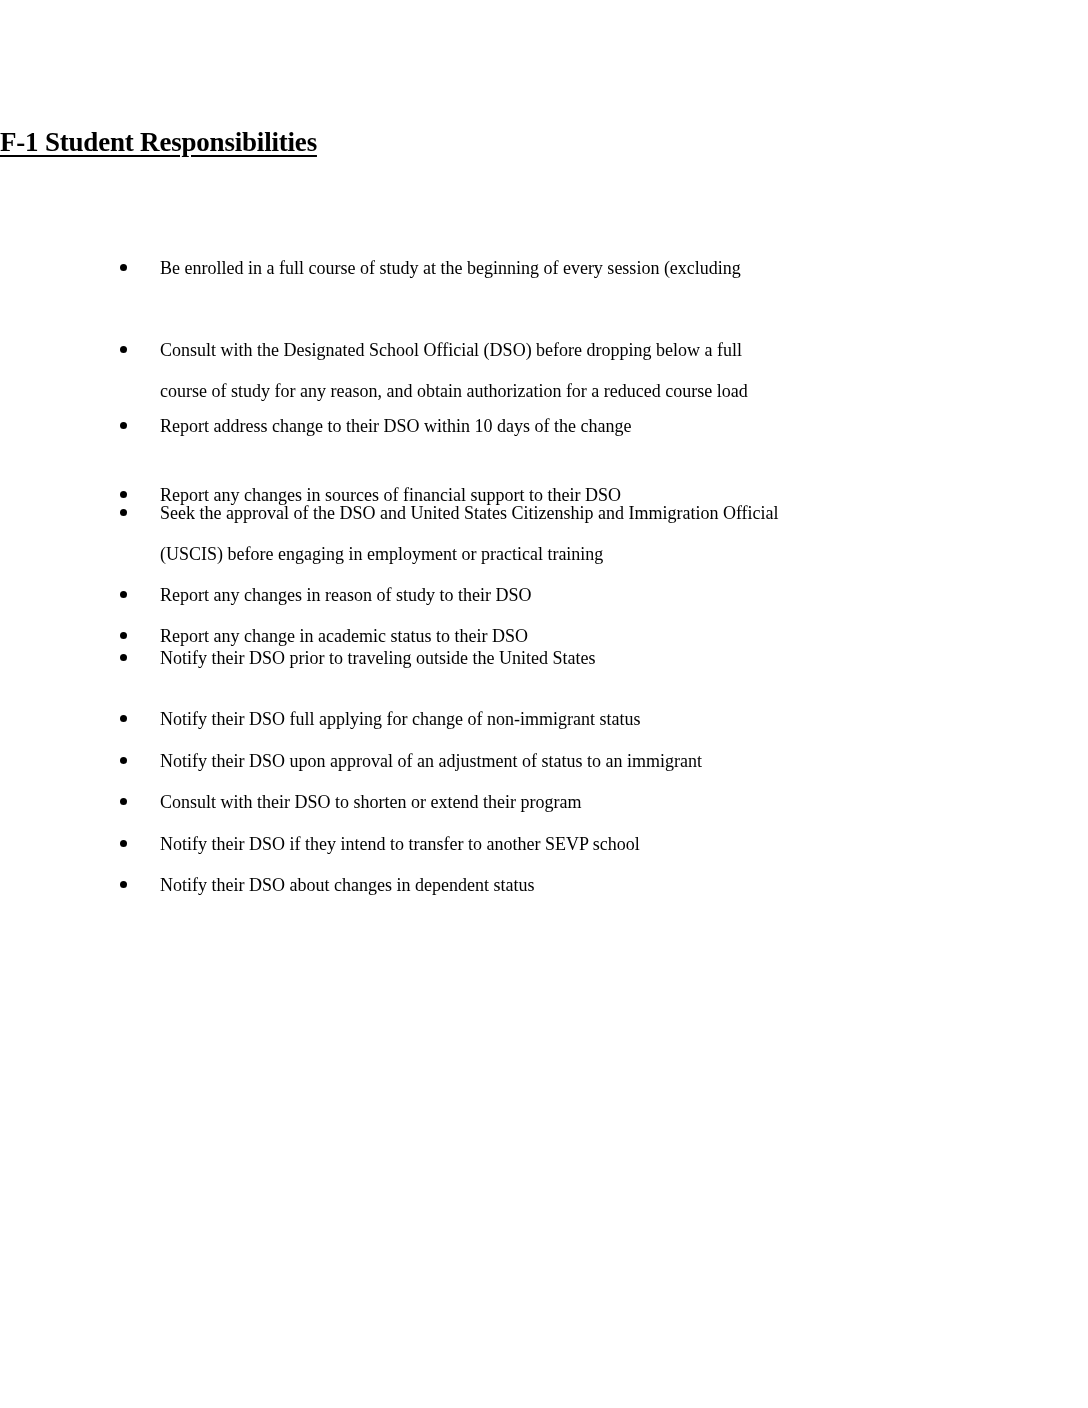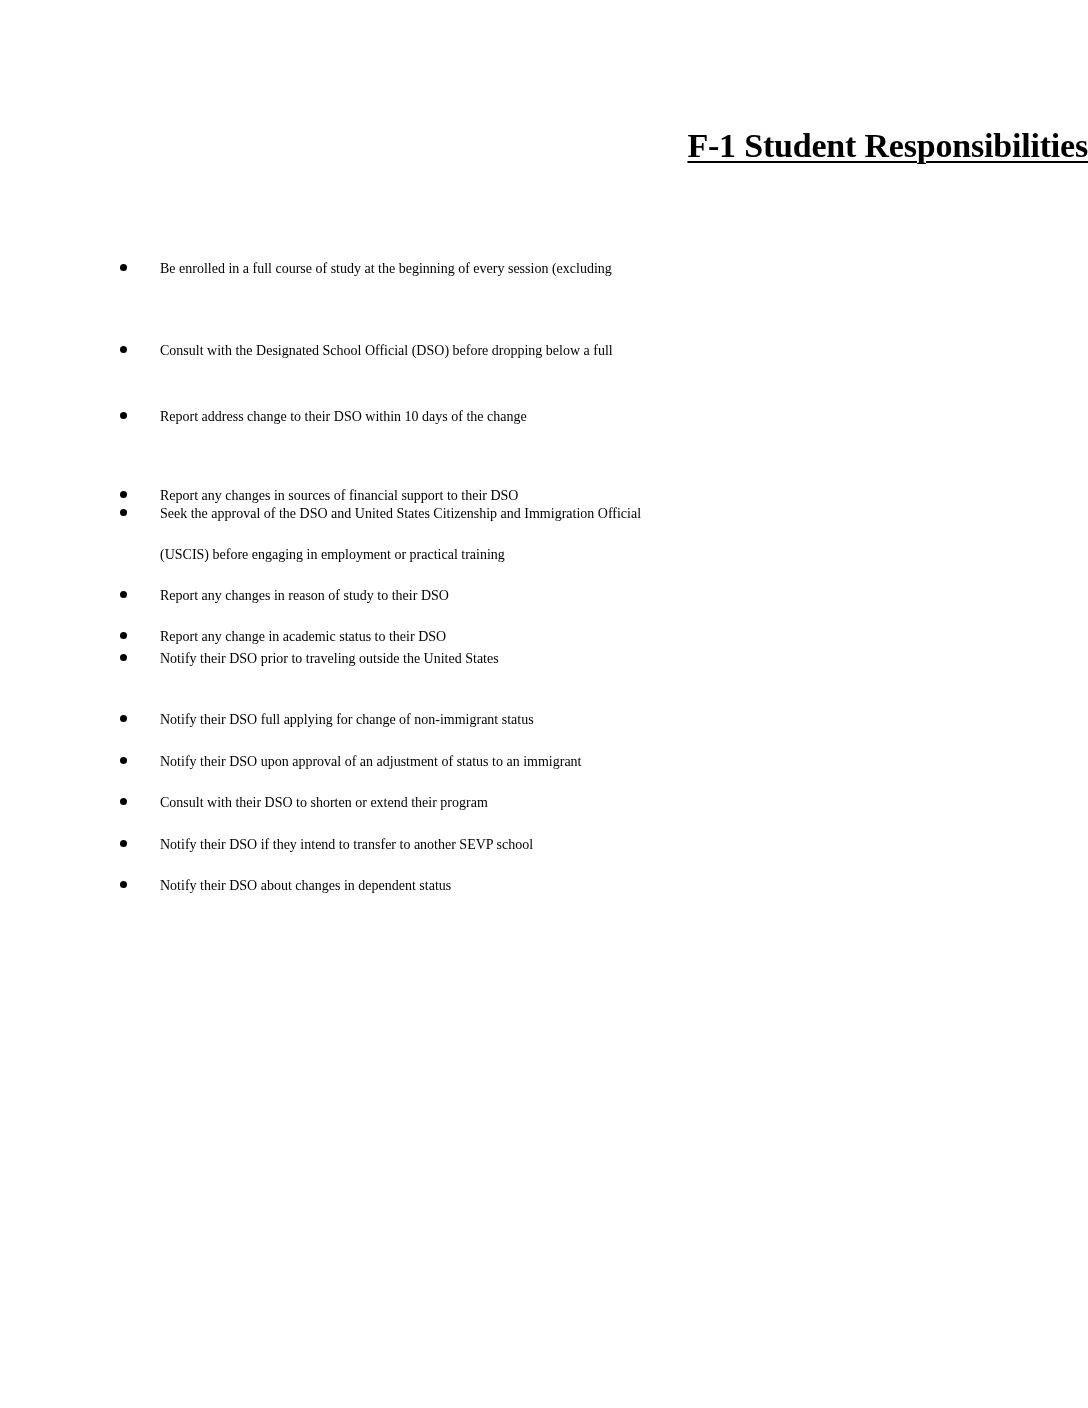--- a/index.html
+++ b/index.html
@@ -13,43 +13,43 @@
       position: relative;
       overflow: hidden;
       font-family: "Liberation Serif", "DejaVu Serif", serif;
       color: #000000;
     }
     .title {
       position: absolute;
       left: 0;
       right: 0;
       top: 127px;
-      text-align: right;
-      font-size: 34px;
+      text-align: left;
+      font-size: 27px;
       font-weight: bold;
       text-decoration: underline;
       text-decoration-thickness: 2px;
       text-underline-offset: 4px;
       margin: 0;
       letter-spacing: -0.2px;
     }
     .list {
       position: absolute;
       left: 0;
       top: 0;
       width: 100%;
       margin: 0;
       padding: 0;
       list-style: none;
     }
     .item {
       position: absolute;
       left: 160px;
       width: 800px;
-      font-size: 14px;
+      font-size: 18px;
       line-height: 41px;
     }
     .bullet {
       position: absolute;
       left: -40px;
       top: 16px;
       width: 7px;
       height: 7px;
       border-radius: 50%;
       background: #000000;
@@ -65,22 +65,23 @@
 <h1 class="title">F-1 Student Responsibilities</h1>
 
 <ul class="list">
   <li class="item" style="top:248px">
     <span class="bullet"></span>
     <span class="line">Be enrolled in a full course of study at the beginning of every session (excluding</span>
   </li>
   <li class="item" style="top:330px">
     <span class="bullet"></span>
     <span class="line">Consult with the Designated School Official (DSO) before dropping below a full</span>
+    <span class="line">course of study for any reason, and obtain authorization for a reduced course load</span>
   </li>
-  <li class="item" style="top:396px">
+  <li class="item" style="top:406px">
     <span class="bullet"></span>
     <span class="line">Report address change to their DSO within 10 days of the change</span>
   </li>
   <li class="item" style="top:475px">
     <span class="bullet"></span>
     <span class="line">Report any changes in sources of financial support to their DSO</span>
   </li>
   <li class="item" style="top:493px">
     <span class="bullet"></span>
     <span class="line">Seek the approval of the DSO and United States Citizenship and Immigration Official</span>

